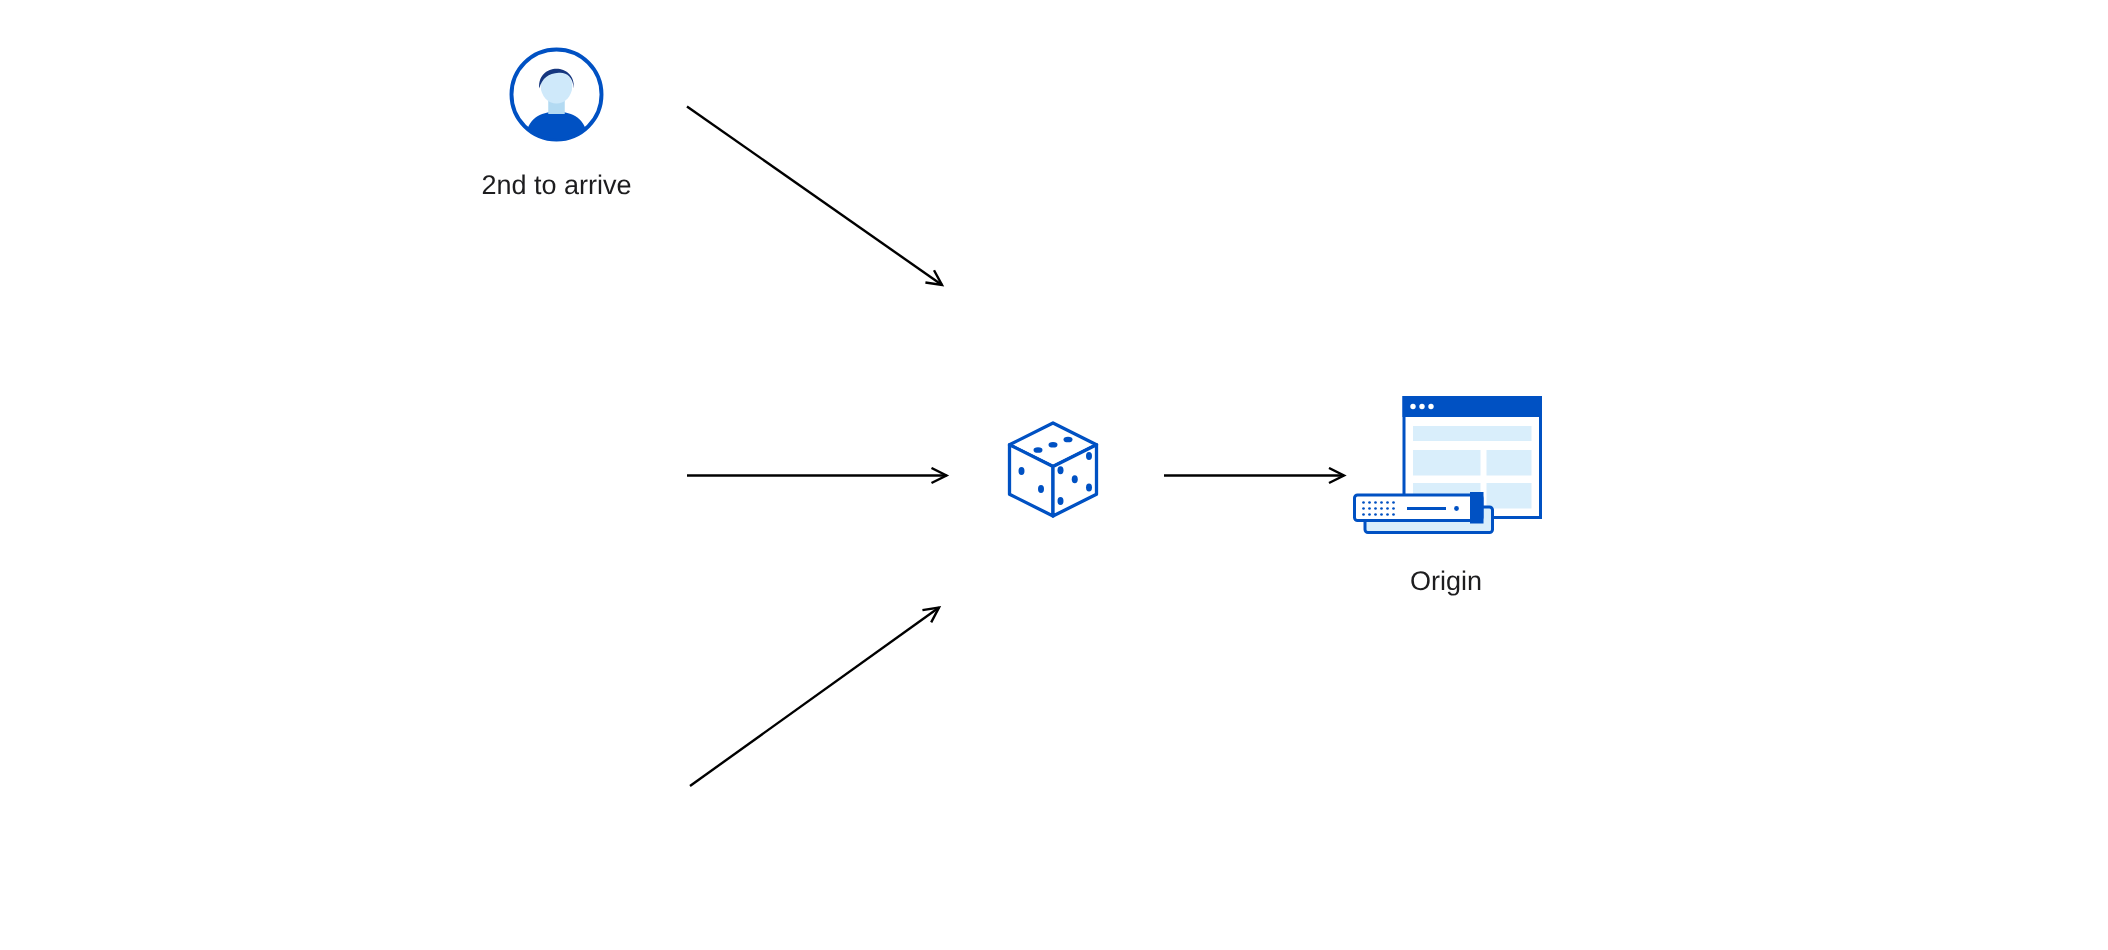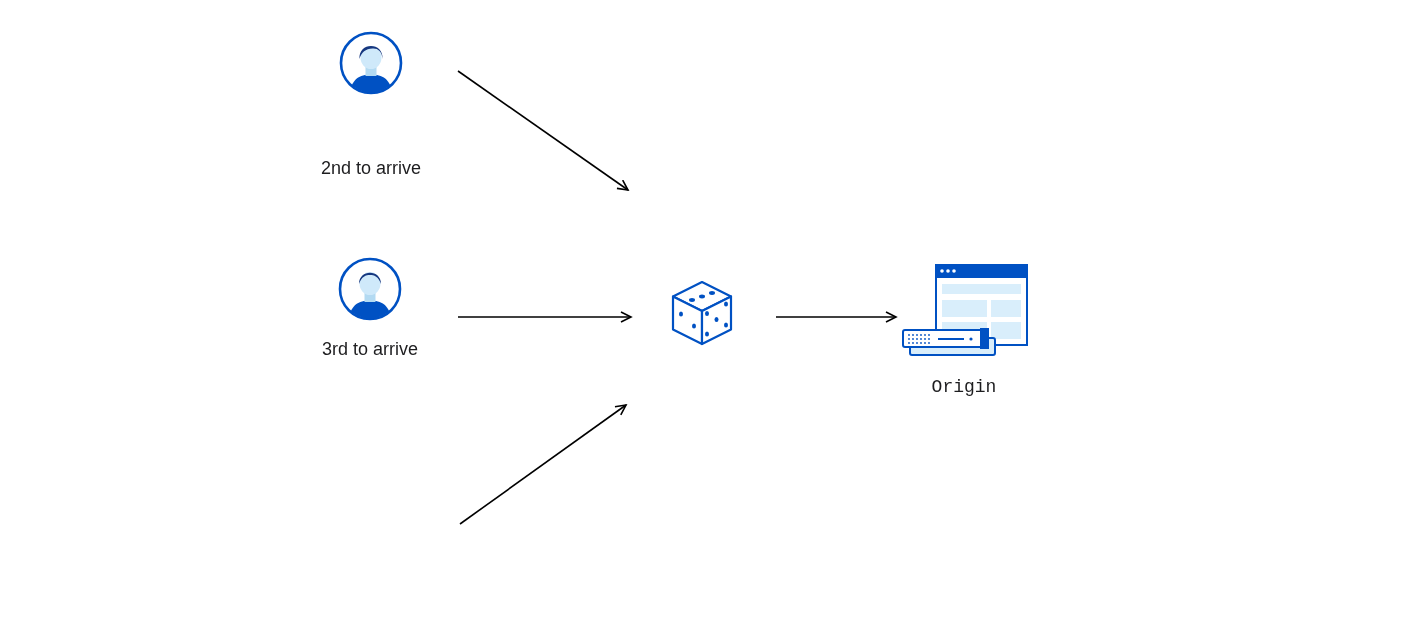--- a/index.html
+++ b/index.html
@@ -64,55 +64,38 @@
       <marker id="ah" markerUnits="userSpaceOnUse" markerWidth="14" markerHeight="14" refX="11" refY="6" orient="auto">
         <path class="arrow-stroke" d="M1 1 L11 6 L1 11"></path>
       </marker>
     </defs>
     <line class="arrow-stroke" x1="458" y1="71" x2="628" y2="190" marker-end="url(#ah)"></line>
     <line class="arrow-stroke" x1="458" y1="317" x2="631" y2="317" marker-end="url(#ah)"></line>
     <line class="arrow-stroke" x1="460" y1="524" x2="626" y2="405" marker-end="url(#ah)"></line>
     <line class="arrow-stroke" x1="776" y1="317" x2="896" y2="317" marker-end="url(#ah)"></line>
   </svg>
 
-  <div class="node" style="left:291px;top:30px;width:160px;gap:45px;">
+  <div class="node" style="left:291px;top:30px;width:160px;">
     <svg width="66" height="66" viewBox="0 0 66 66">
       <defs>
           <clipPath id="clip-u1">
             <circle cx="33" cy="33" r="29.5"></circle>
           </clipPath>
         </defs>
       <circle class="avatar-ring" cx="33" cy="33" r="30"></circle>
       <g clip-path="url(#clip-u1)">
         <path class="fill-primary" d="M12 66 C12 50 21 44.5 33 44.5 C45 44.5 54 50 54 66 Z"></path>
         <rect class="fill-neck" x="27.5" y="34" width="11" height="12"></rect>
         <ellipse class="fill-face" cx="33" cy="27.5" rx="10.5" ry="11.5"></ellipse>
         <path class="fill-dark" d="M21.5 29 C20 11.5 46 11.5 44.5 29 C44 21 39.5 18 34.5 18.5 C27.5 19 23.5 22 21.5 29 Z"></path>
       </g>
     </svg>
     <div class="node-label">2nd to arrive</div>
   </div>
 
-  <div class="node" style="left:290px;top:256px;width:160px;">
-    <svg width="66" height="66" viewBox="0 0 66 66">
-      <defs>
-          <clipPath id="clip-u2">
-            <circle cx="33" cy="33" r="29.5"></circle>
-          </clipPath>
-        </defs>
-      <circle class="avatar-ring" cx="33" cy="33" r="30"></circle>
-      <g clip-path="url(#clip-u2)">
-        <path class="fill-primary" d="M12 66 C12 50 21 44.5 33 44.5 C45 44.5 54 50 54 66 Z"></path>
-        <rect class="fill-neck" x="27.5" y="34" width="11" height="12"></rect>
-        <ellipse class="fill-face" cx="33" cy="27.5" rx="10.5" ry="11.5"></ellipse>
-        <path class="fill-dark" d="M22 28 C22 13 44 13 44 28 C41.5 20.5 37 19 33 19 C29 19 24.5 20.5 22 28 Z"></path>
-      </g>
-    </svg>
-    <div class="node-label">3rd to arrive</div>
-  </div>
 
 
   <div class="node" style="left:667px;top:278px;">
     <svg width="70" height="70" viewBox="0 0 70 70">
       <g class="fill-white stroke-primary">
         <path d="M35 4 L64 18.5 L35 33 L6 18.5 Z"></path>
         <path d="M6 18.5 L35 33 L35 66 L6 51.5 Z"></path>
         <path d="M35 33 L64 18.5 L64 51.5 L35 66 Z"></path>
       </g>
       <g class="fill-primary">
@@ -123,21 +106,21 @@
         <ellipse cx="27" cy="48" rx="2" ry="2.6"></ellipse>
         <ellipse cx="40" cy="35.5" rx="2" ry="2.6"></ellipse>
         <ellipse cx="59" cy="26" rx="2" ry="2.6"></ellipse>
         <ellipse cx="49.5" cy="41.5" rx="2" ry="2.6"></ellipse>
         <ellipse cx="59" cy="47" rx="2" ry="2.6"></ellipse>
         <ellipse cx="40" cy="56" rx="2" ry="2.6"></ellipse>
       </g>
     </svg>
   </div>
 
-  <div class="node" style="left:898px;top:262px;width:132px;font-family:Liberation Mono, monospace;">
+  <div class="node" style="left:898px;top:262px;width:132px;">
     <svg width="132" height="100" viewBox="0 0 132 100">
 
       <g>
         <rect x="38" y="3" width="91" height="80" class="fill-white" stroke="var(--c-primary)" stroke-width="2"></rect>
         <rect x="37" y="2" width="93" height="14" class="fill-primary"></rect>
         <circle cx="44" cy="9" r="1.8" fill="#ffffff"></circle>
         <circle cx="50" cy="9" r="1.8" fill="#ffffff"></circle>
         <circle cx="56" cy="9" r="1.8" fill="#ffffff"></circle>
         <rect x="44" y="22" width="79" height="10" class="fill-light"></rect>
         <rect x="44" y="38" width="45" height="17" class="fill-light"></rect>

